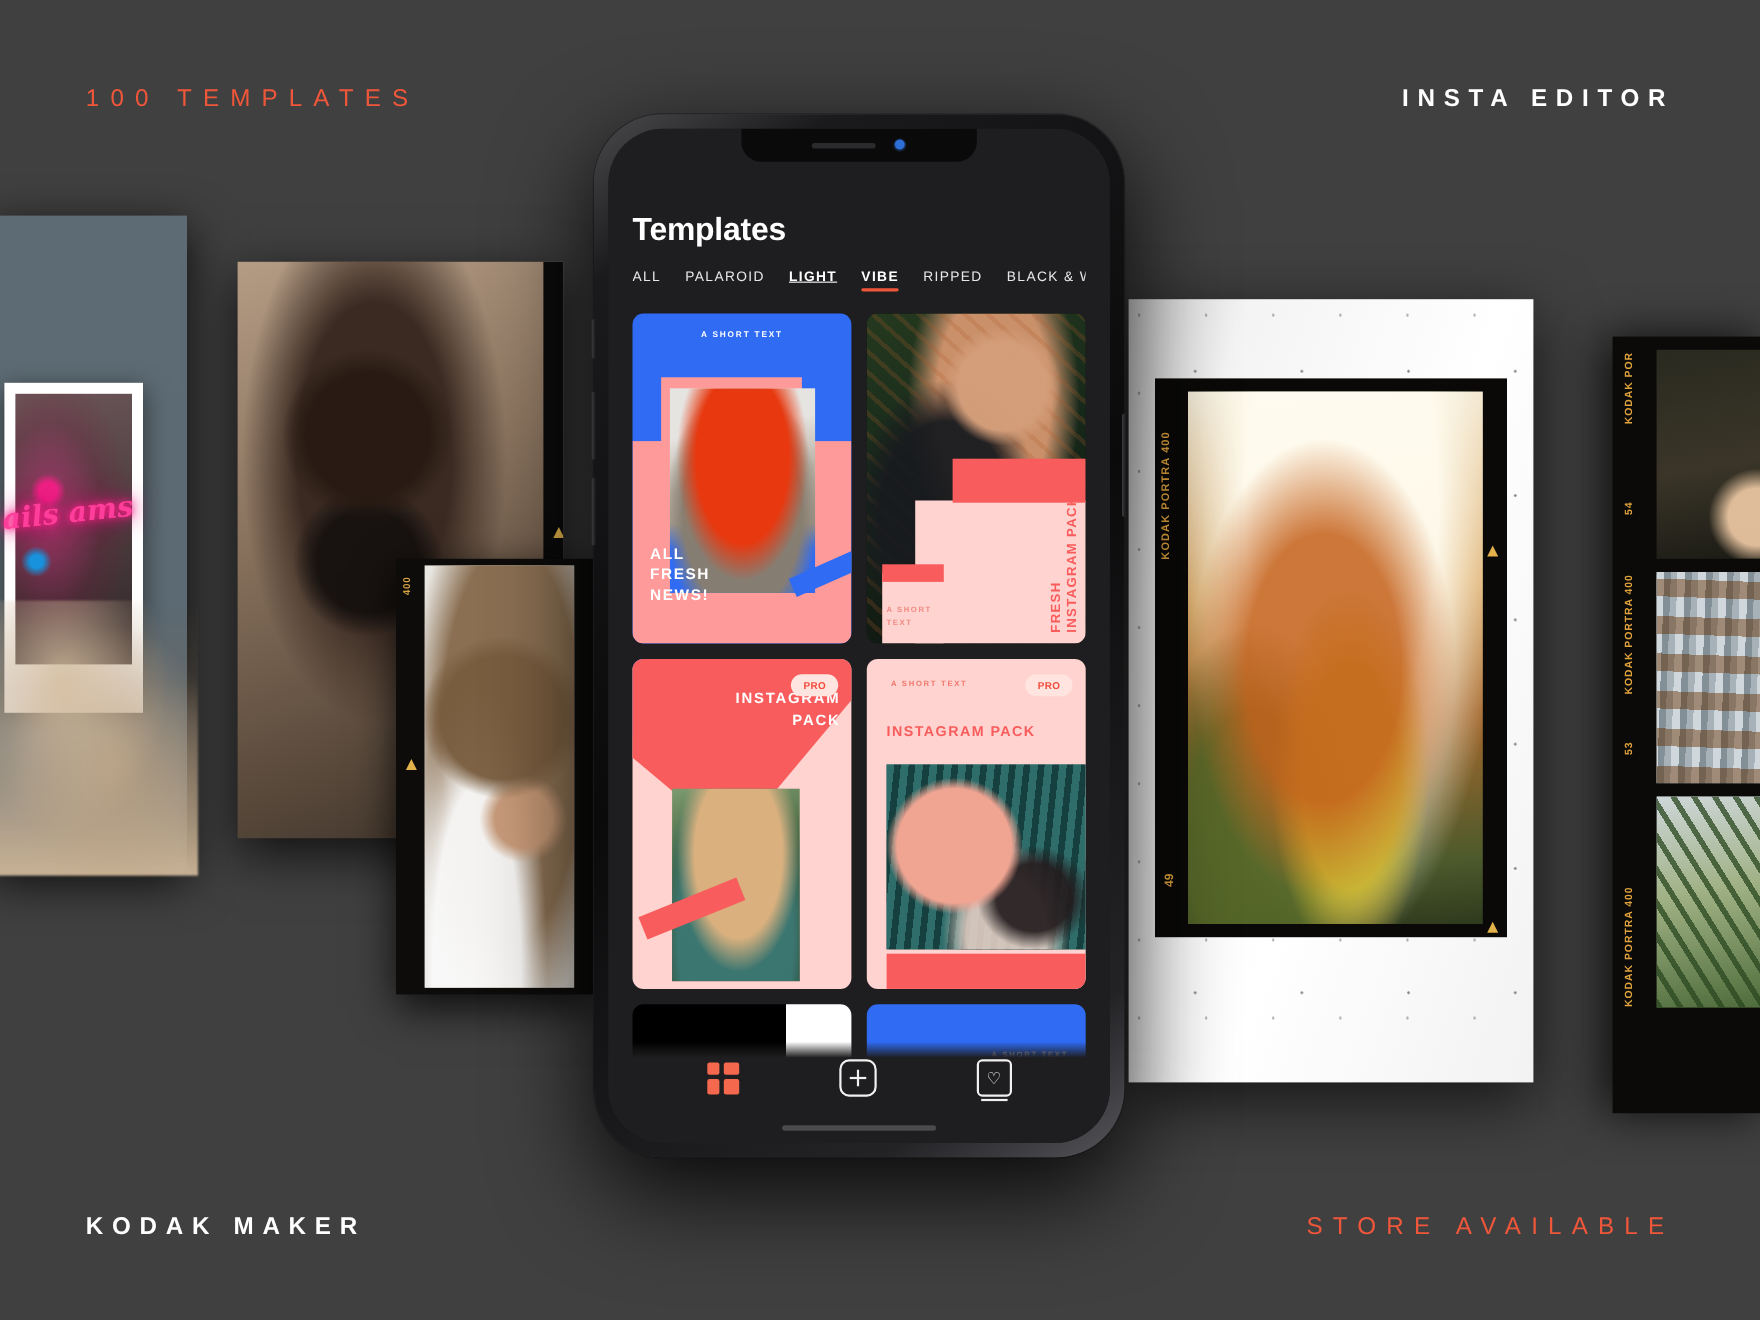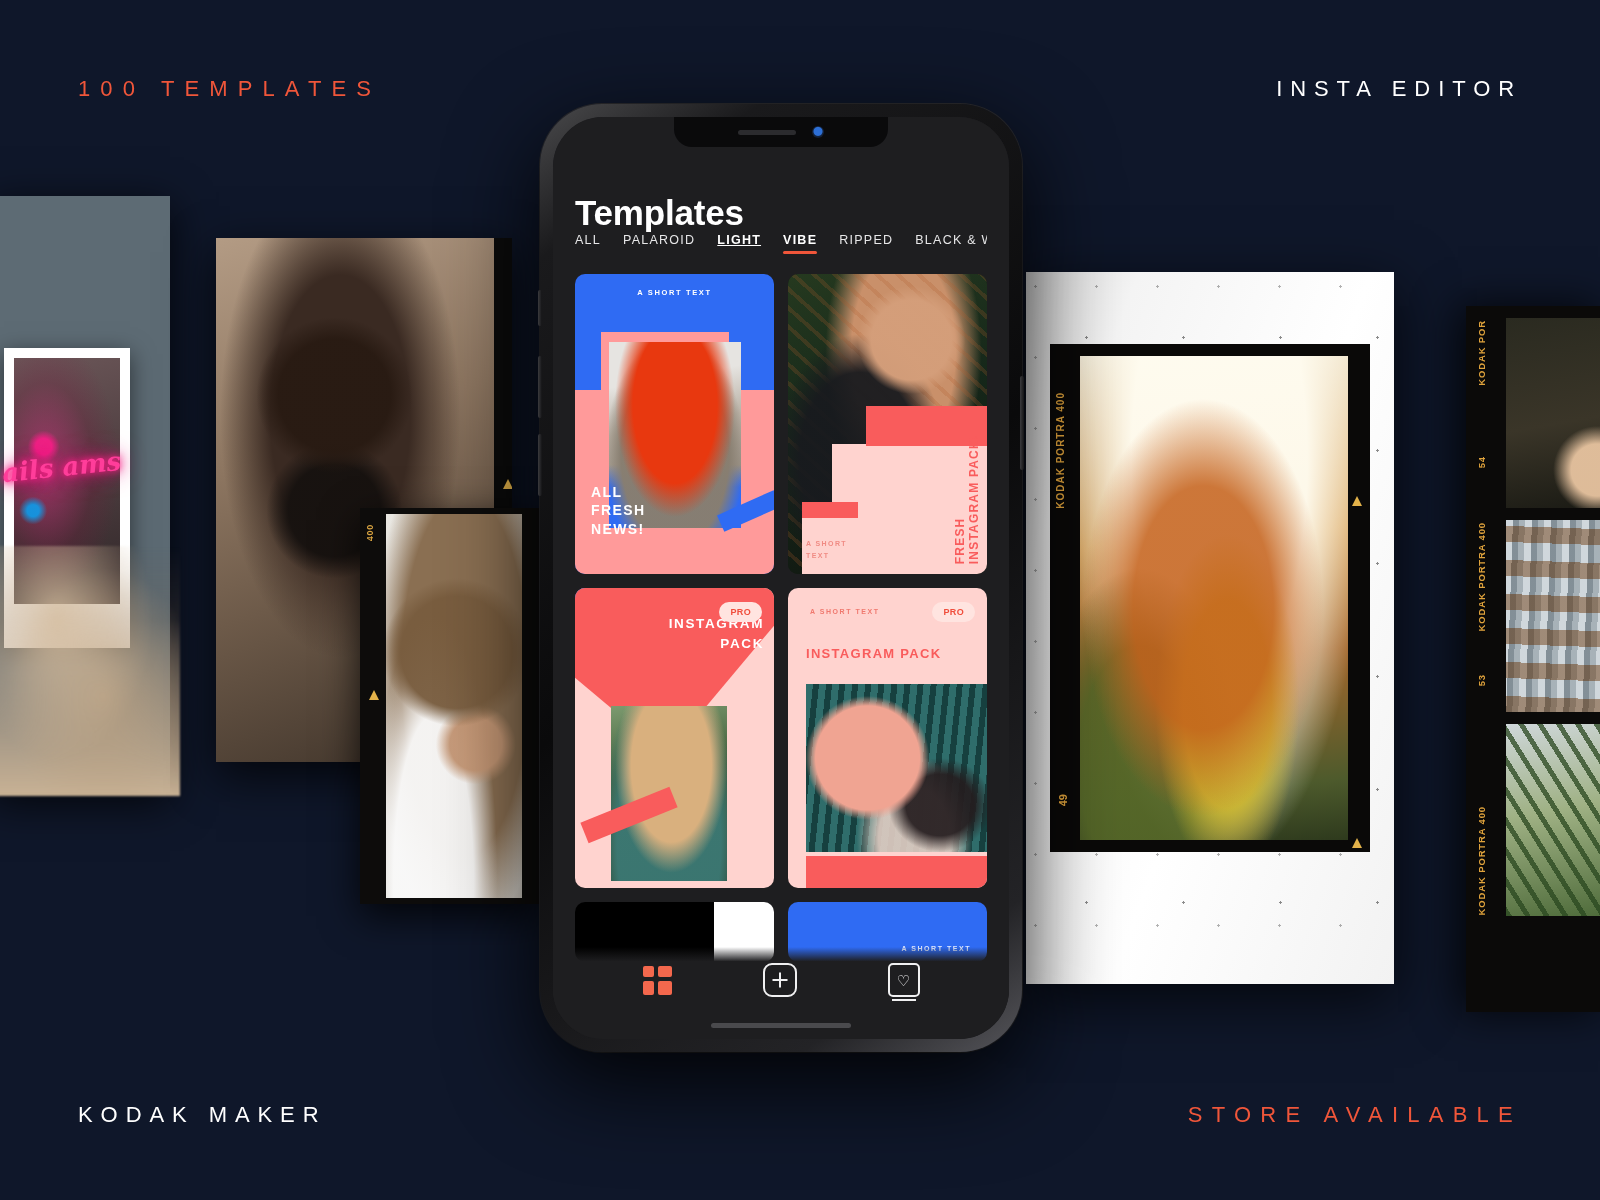--- a/index.html
+++ b/index.html
@@ -3,24 +3,24 @@
 <meta charset="utf-8">
 <title>Insta Editor — Story Maker Presentation</title>
 <style>
   * { box-sizing: border-box; margin: 0; padding: 0; }
   html, body {
     width: 1600px; height: 1200px;
     background: #000;
     font-family: "Liberation Sans", sans-serif;
     overflow: hidden;
   }
-  .stage { position: relative; width: 1600px; height: 1200px; background: #0f172a; }
-
-  
-  .caption { position: absolute; font-weight: 400; letter-spacing: 0.42em; font-size: 22px; white-space: nowrap; }
+  .stage { position: relative; width: 1600px; height: 1200px; background: #404040; }
+
+  
+  .caption { position: absolute; font-weight: 700; letter-spacing: 0.42em; font-size: 22px; white-space: nowrap; }
   .cap-tl { left: 78px;  top: 76px;  color: #f0563a; font-weight: 400; letter-spacing: 0.46em; }
   .cap-tr { right: 78px; top: 76px;  color: #ffffff; letter-spacing: 0.36em; }
   .cap-bl { left: 78px;  bottom: 72px; color: #ffffff; letter-spacing: 0.36em; }
   .cap-br { right: 78px; bottom: 72px; color: #f0563a; font-weight: 400; letter-spacing: 0.42em; }
 
   
   .photo { position: absolute; overflow: hidden; background: #2a2520; }
 
   
   .polaroid-wrap {
@@ -196,22 +196,22 @@
     background: linear-gradient(90deg,#3b3b3e,#141416); }
   .sb1 { top: 186px; height: 36px; }
   .sb2 { top: 252px; height: 62px; }
   .sb3 { top: 330px; height: 62px; }
   .sb4 { right:-2px; left:auto; top: 272px; height: 94px; }
   .homebar { position:absolute; bottom: 11px; left:50%; transform: translateX(-50%);
     width: 140px; height: 5px; border-radius: 3px; background: #4a4a4d; z-index: 7;}
 
   
   .screen { position:absolute; inset:0; background:#1e1e20; padding: 0 22px; }
-  .app-title { color:#fff; font-size: 35px; font-weight: 700; letter-spacing:-.2px;
-    margin-top: 76px; }
+  .app-title { color:#fff; font-size: 29px; font-weight: 700; letter-spacing:-.2px;
+    margin-top: 76px; margin-bottom: 18px; }
   .tabs { display:flex; gap: 22px; align-items:flex-start; overflow:hidden; padding-bottom: 4px; }
   .tab { color:#e7e7e8; font-size: 12.5px; letter-spacing: .1em; font-weight: 500;
     white-space:nowrap; padding-bottom: 7px; position: relative; }
   .tab.bold { font-weight: 800; color:#fff;text-decoration:underline; }
   .tab.active { font-weight: 600; color:#fff; }
   .tab.active::after { content:''; position:absolute; left:0; right:0; bottom:0;
     height: 3px; border-radius: 2px; background:#f0563a; }
 
   .grid { display:grid; grid-template-columns: 1fr 1fr; gap: 14px; margin-top: 16px; }
   .card { position:relative; border-radius: 10px; overflow:hidden; height: 300px; }

